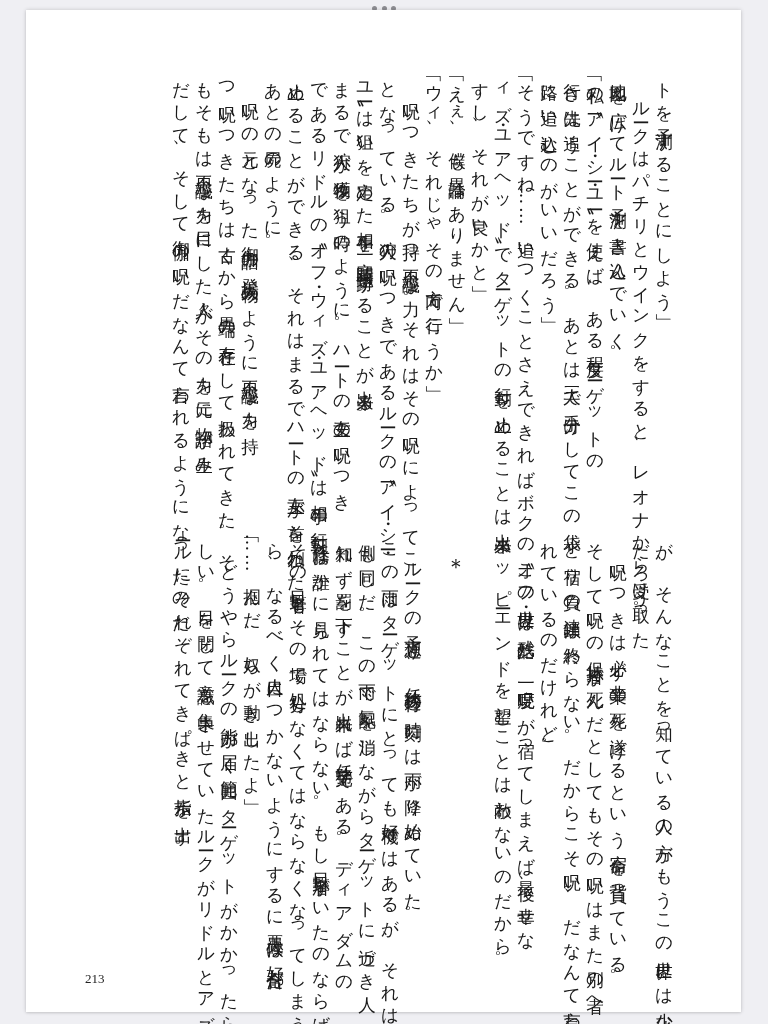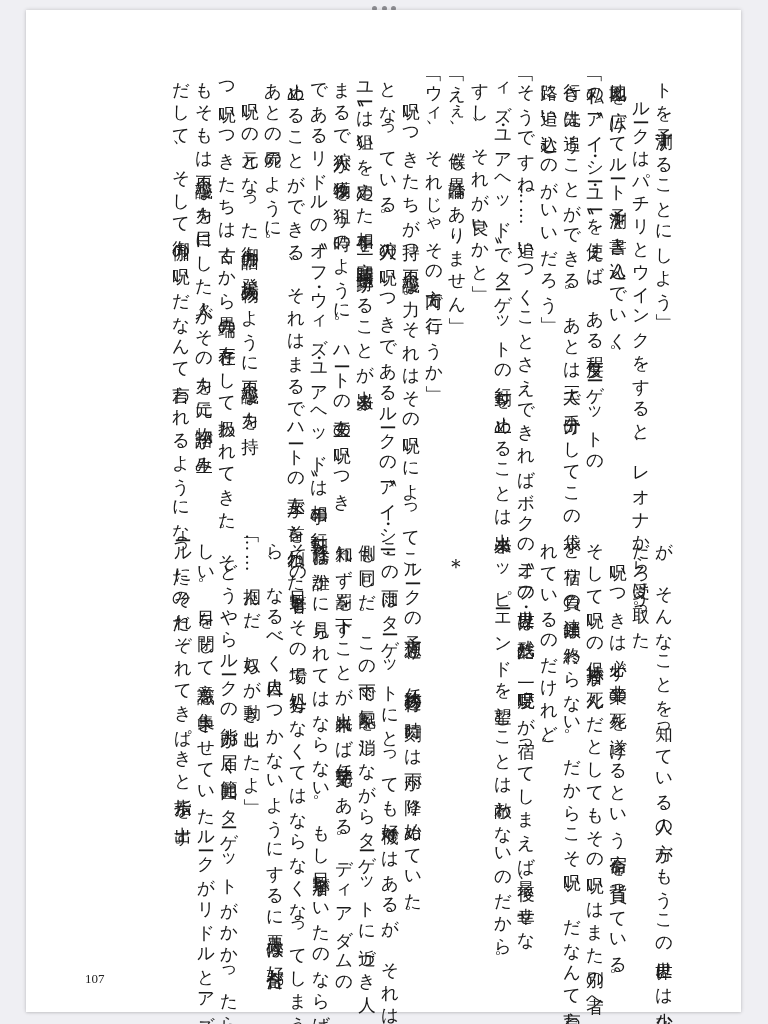--- a/index.html
+++ b/index.html
@@ -96,14 +96,14 @@
     <div class="col">知れず罰を下すことが出来れば任務完了である。ディアダムの</div>
     <div class="col">任務は誰かに見られてはならない。もし目撃者がいたのならば、</div>
     <div class="col">その目撃者もその場で処分しなくてはならなくなってしまうか</div>
     <div class="col">ら、なるべく人目につかないようにするに悪天候は好都合だ。</div>
     <div class="col">「……掴んだ、奴らが動き出したよ」</div>
     <div class="col">　どうやらルークの能力が届く範囲にターゲットがかかったら</div>
     <div class="col">しい。目を閉じて意識を集中させていたルークがリドルとアズ</div>
     <div class="col">ールにそれぞれてきぱきと指示を出す。</div>
   </div>
 
-  <div class="pageno">107</div>
+  <div class="pageno">213</div>
 </div>
 
 </body></html>

